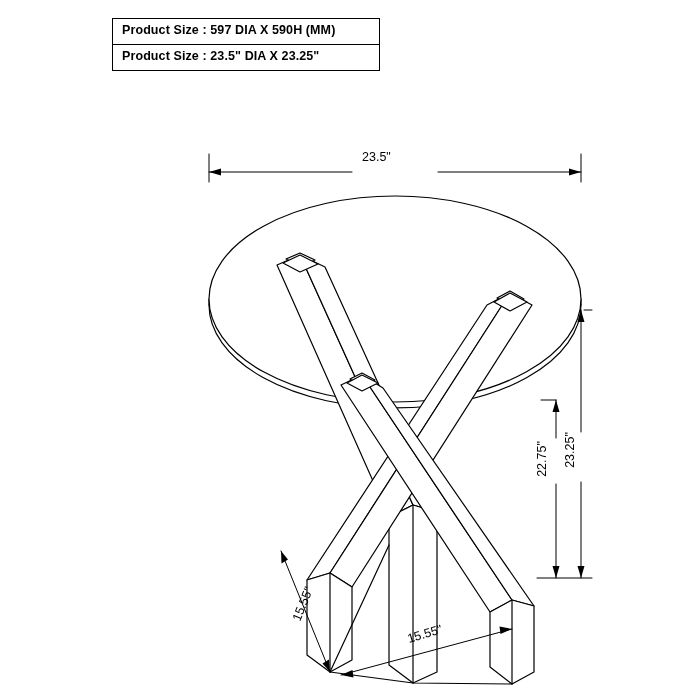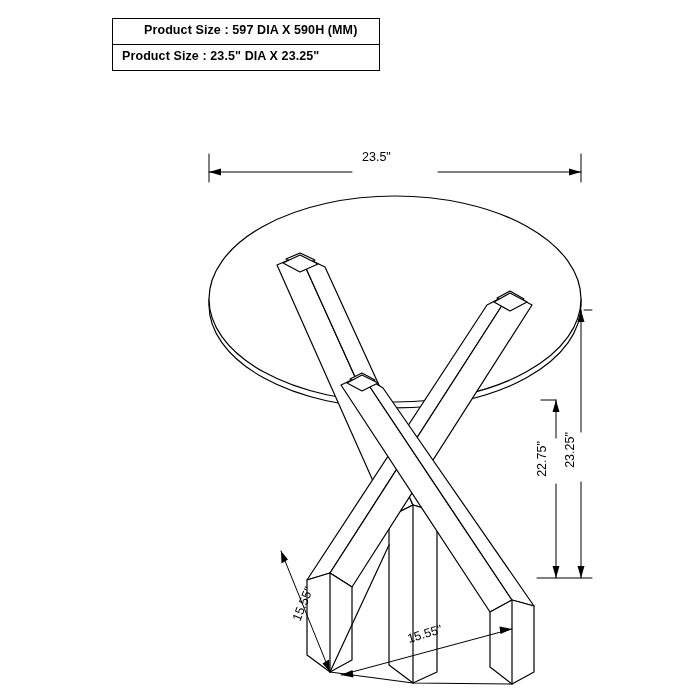--- a/index.html
+++ b/index.html
@@ -12,21 +12,20 @@
     height: 700px;
     font-family: "Liberation Sans", sans-serif;
     color: #000000;
     position: relative;
     overflow: hidden;
   }
   #stage {
     position: relative;
     width: 700px;
     height: 700px;
-    text-align: right;
   }
 
   
   .spec-box {
     position: absolute;
     left: 112px;
     top: 18px;
     border: 1.4px solid #000;
     background: #fff;
   }

